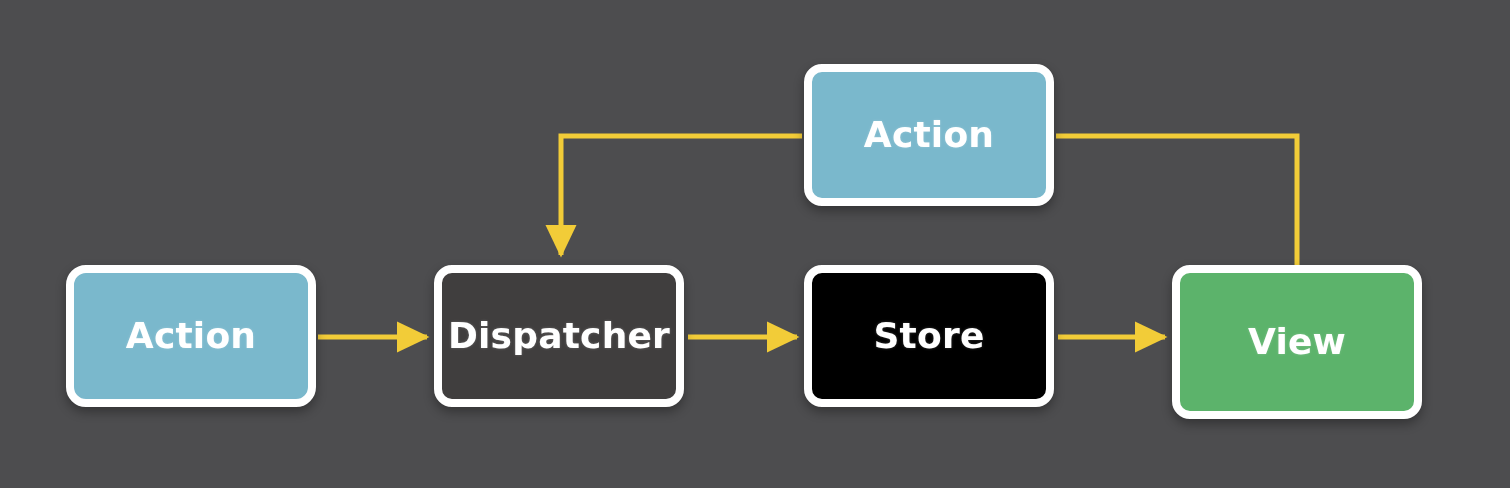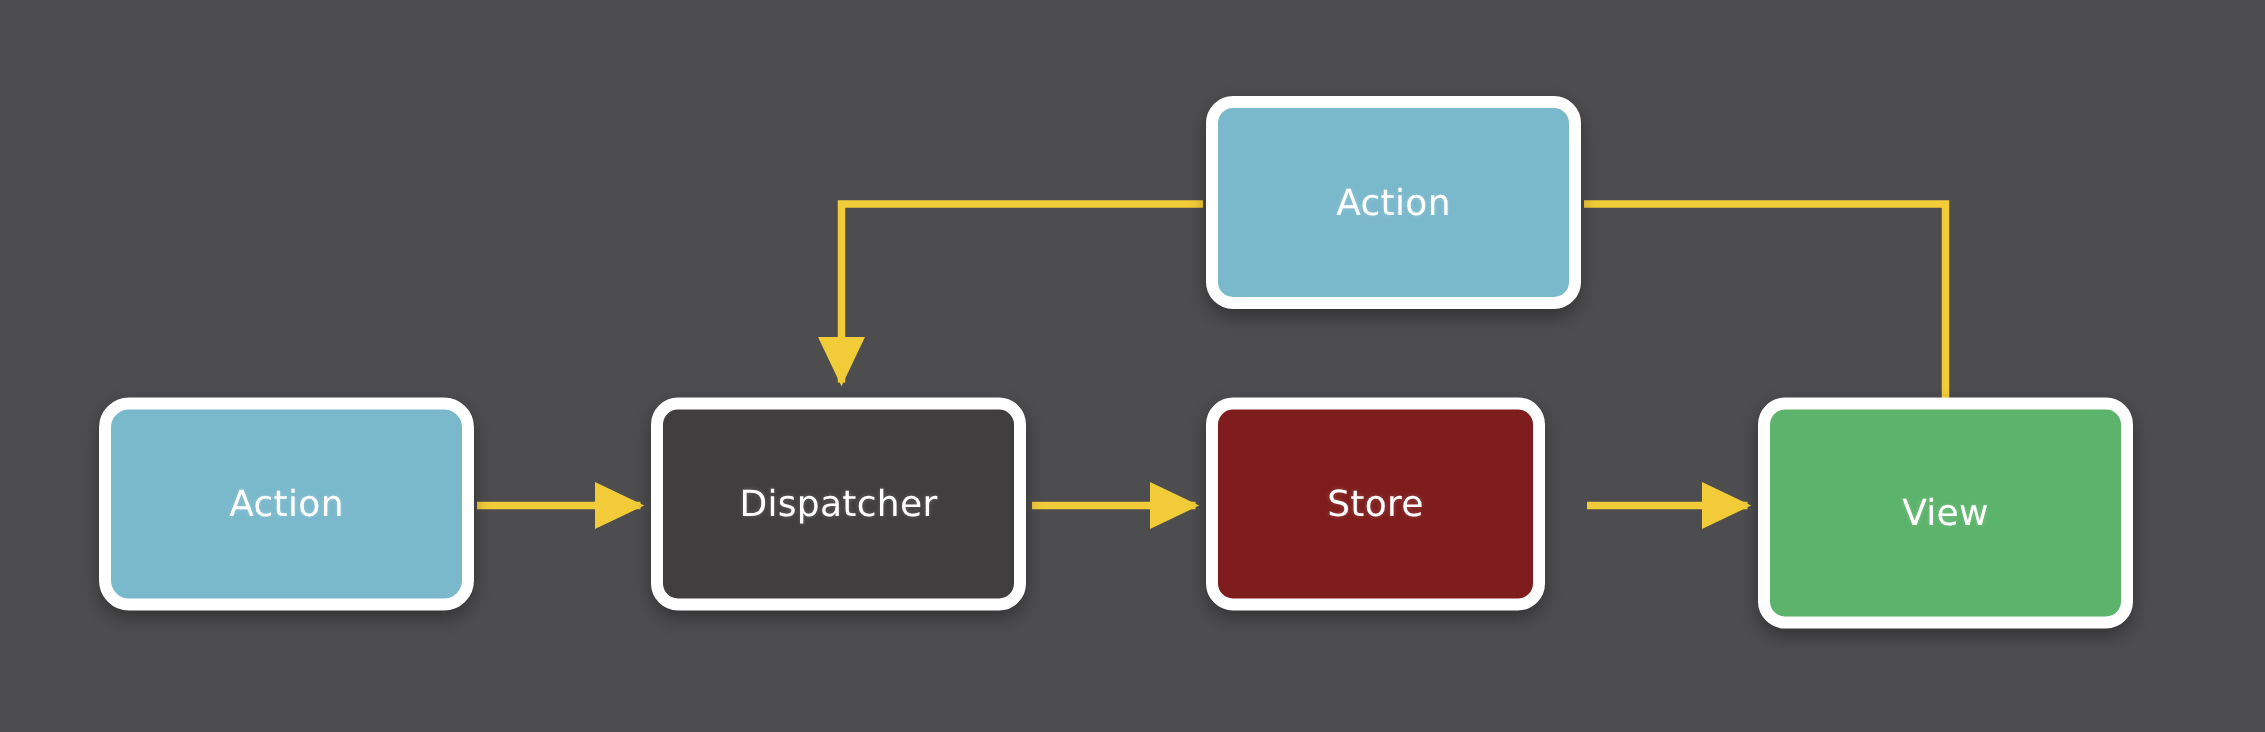--- a/index.html
+++ b/index.html
@@ -32,22 +32,22 @@
     box-sizing: border-box;
     border: 8px solid #ffffff;
     border-radius: 18px;
     display: flex;
     align-items: center;
     justify-content: center;
     box-shadow: 0 5px 11px rgba(0,0,0,0.33);
   }
   .node-label {
     color: #ffffff;
-    font-size: 24px;
-    font-weight: 400;
+    font-size: 36px;
+    font-weight: 700;
     letter-spacing: 0.2px;
     line-height: 1;
     text-shadow: 0 0 3px rgba(255,255,255,0.22);
     white-space: nowrap;
   }
   #node-action-left {
     left: 66px;
     top: 265px;
     width: 250px;
     height: 142px;
@@ -57,23 +57,23 @@
   #node-dispatcher {
     left: 434px;
     top: 265px;
     width: 250px;
     height: 142px;
     background: #403e3e;
   }
   #node-store {
     left: 804px;
     top: 265px;
-    width: 226px;
+    width: 250px;
     height: 142px;
-    background: #7f1d1d;
+    background: #000000;
   }
   #node-view {
     left: 1172px;
     top: 265px;
     width: 250px;
     height: 154px;
     background: #5cb36b;
   }
   #node-action-top {
     left: 804px;

